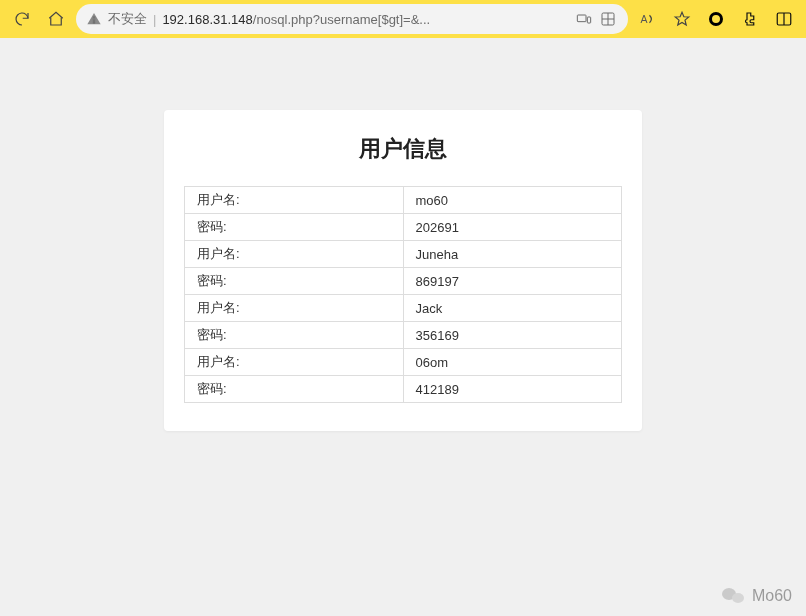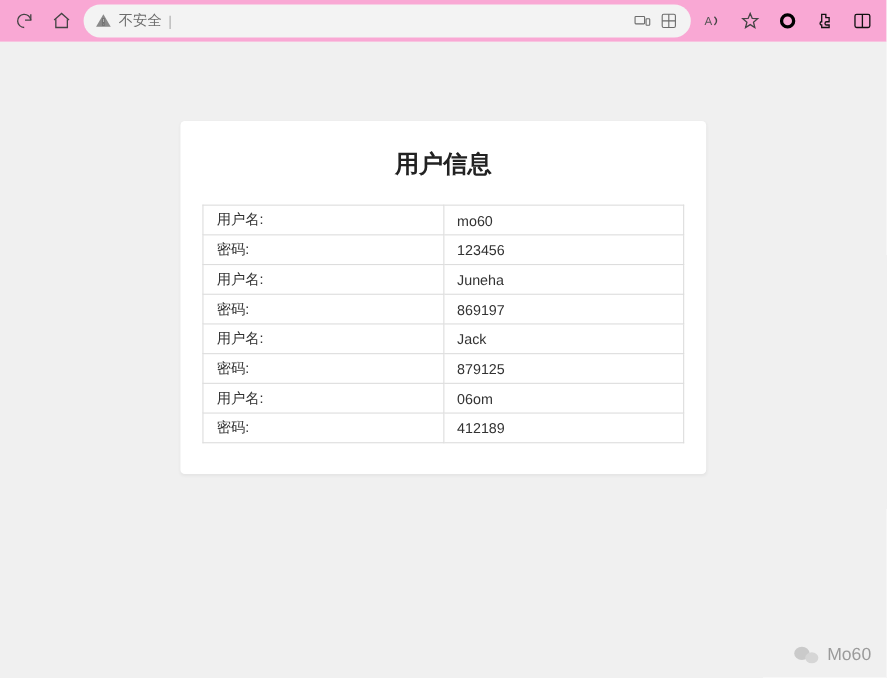--- a/index.html
+++ b/index.html
@@ -6,21 +6,21 @@
   html, body { width: 806px; height: 616px; overflow: hidden; font-family: Arial, "Microsoft YaHei", sans-serif; }
   body { background: #fff; }
 
   
   .toolbar {
     height: 38px;
     display: flex;
     align-items: center;
     padding: 0 8px;
     gap: 6px;
-    background: #f9a8d4;
+    background: #fde047;
   } 
   .icon-btn {
     width: 28px; height: 28px;
     display: flex; align-items: center; justify-content: center;
     color: #555;
     border-radius: 4px;
   }
   .icon-btn svg { width: 18px; height: 18px; stroke: #444; fill: none; stroke-width: 1.6; }
   .icon-btn.darker svg { stroke: #111; }
   .addr-bar {
@@ -122,20 +122,23 @@
   <div class="addr-bar">
     <span class="left-icons">
       <svg viewBox="0 0 24 24">
           <path d="M12 3 L22 20 H2 Z" fill="#8a8a8a" stroke="none"></path>
           <rect x="11" y="9" width="2" height="5" fill="#fff"></rect>
           <rect x="11" y="16" width="2" height="2" fill="#fff"></rect>
         </svg>
     </span>
     <span class="security-label">不安全</span>
     <span class="divider">|</span>
+    <span class="url-text">
+      <span class="host">192.168.31.148</span><span>/nosql.php?username[$gt]=&amp;...</span>
+    </span>
     <span class="right-icons">
       <span class="icon-btn" style="width:20px;height:20px">
         <svg viewBox="0 0 24 24">
             <rect x="2" y="6" width="13" height="10" rx="1"></rect>
             <rect x="17" y="9" width="5" height="9" rx="1"></rect>
           </svg>
       </span>
       <span class="icon-btn" style="width:20px;height:20px">
         <svg viewBox="0 0 24 24">
             <rect x="3" y="3" width="18" height="18" rx="2"></rect>
@@ -177,37 +180,37 @@
   <div class="card">
     <h1>用户信息</h1>
     <table class="info">
       <tbody id="tbody">
           <tr>
             <td>用户名:</td>
             <td>mo60</td>
           </tr>
           <tr>
             <td>密码:</td>
-            <td>123456</td>
+            <td>202691</td>
           </tr>
           <tr>
             <td>用户名:</td>
             <td>Juneha</td>
           </tr>
           <tr>
             <td>密码:</td>
             <td>869197</td>
           </tr>
           <tr>
             <td>用户名:</td>
             <td>Jack</td>
           </tr>
           <tr>
             <td>密码:</td>
-            <td>879125</td>
+            <td>356169</td>
           </tr>
           <tr>
             <td>用户名:</td>
             <td>06om</td>
           </tr>
           <tr>
             <td>密码:</td>
             <td>412189</td>
           </tr>
         </tbody>

